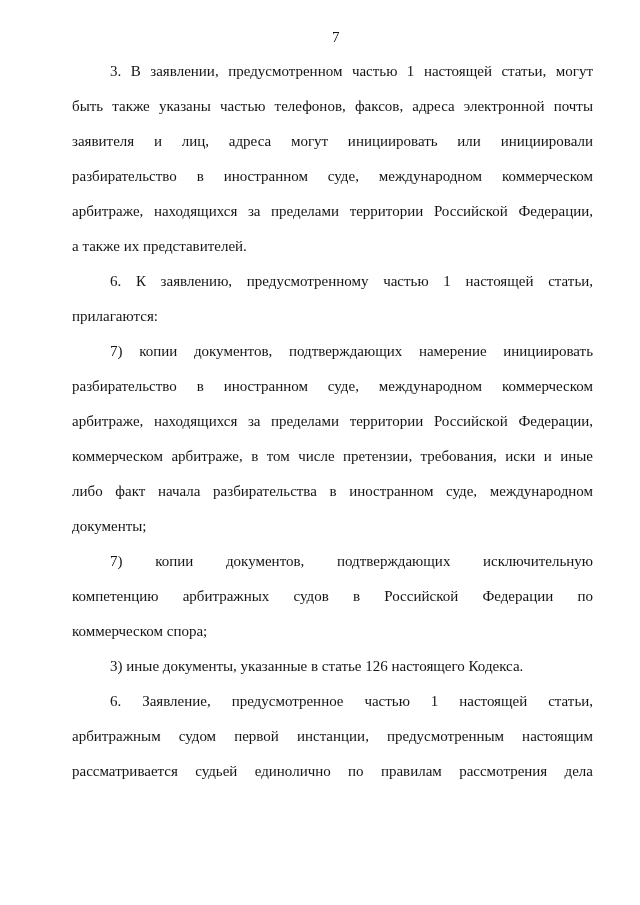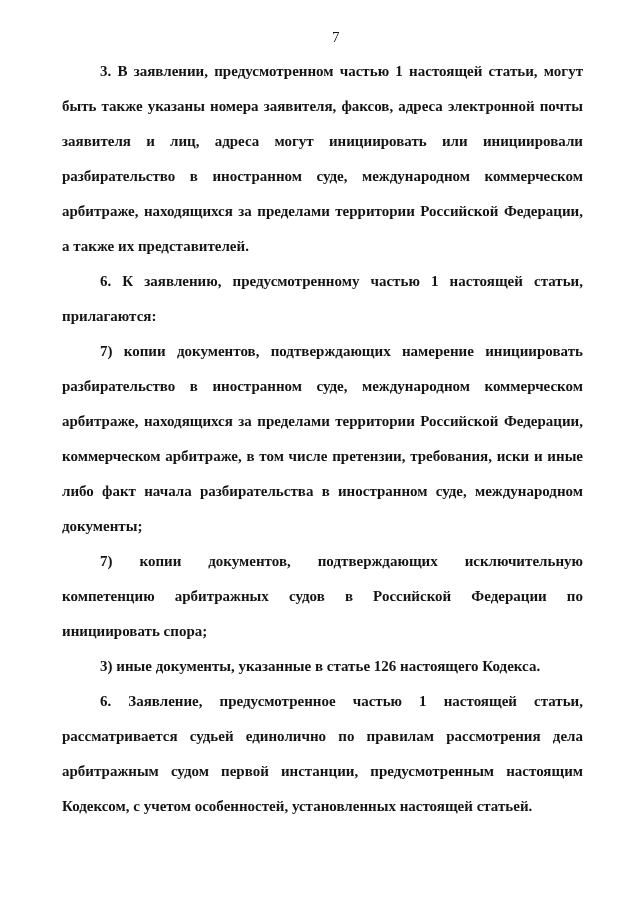--- a/index.html
+++ b/index.html
@@ -22,23 +22,22 @@
     left: 75px;
     width: 522px;
     text-align: center;
     font-size: 15px;
     line-height: 20px;
     letter-spacing: 0.5px;
   }
   .doc-body {
     position: absolute;
     top: 54px;
-    left: 62px;
+    left: 72px;
     width: 521px;
-    font-weight: bold;
   }
   .line {
     font-size: 15px;
     line-height: 35px;
     height: 35px;
     text-align: justify;
     text-align-last: justify;
     -moz-text-align-last: justify;
     overflow: hidden;
     white-space: nowrap;
@@ -51,35 +50,34 @@
     -moz-text-align-last: left;
   }
 </style>
 </head>
 <body>
 
 <div class="page">
   <div class="page-number">7</div>
   <div class="doc-body">
       <div class="line first">3. В заявлении, предусмотренном частью 1 настоящей статьи, могут</div>
-      <div class="line">быть также указаны номера заявителя, факсов, адреса электронной почты</div>
+      <div class="line">быть также указаны частью телефонов, факсов, адреса электронной почты</div>
       <div class="line">заявителя и лиц, адреса могут инициировать или инициировали</div>
       <div class="line">разбирательство в иностранном суде, международном коммерческом</div>
       <div class="line">арбитраже, находящихся за пределами территории Российской Федерации,</div>
       <div class="line last">а также их представителей.</div>
       <div class="line first">6. К заявлению, предусмотренному частью 1 настоящей статьи,</div>
       <div class="line last">прилагаются:</div>
       <div class="line first">7) копии документов, подтверждающих намерение инициировать</div>
       <div class="line">разбирательство в иностранном суде, международном коммерческом</div>
       <div class="line">арбитраже, находящихся за пределами территории Российской Федерации,</div>
       <div class="line">коммерческом арбитраже, в том числе претензии, требования, иски и иные</div>
       <div class="line">либо факт начала разбирательства в иностранном суде, международном</div>
       <div class="line last">документы;</div>
       <div class="line first">7) копии документов, подтверждающих исключительную</div>
       <div class="line">компетенцию арбитражных судов в Российской Федерации по</div>
-      <div class="line last">инициировать спора;</div>
+      <div class="line last">коммерческом спора;</div>
       <div class="line first last">3) иные документы, указанные в статье 126 настоящего Кодекса.</div>
       <div class="line first">6. Заявление, предусмотренное частью 1 настоящей статьи,</div>
+      <div class="line">арбитражным судом первой инстанции, предусмотренным настоящим</div>
       <div class="line">рассматривается судьей единолично по правилам рассмотрения дела</div>
-      <div class="line">арбитражным судом первой инстанции, предусмотренным настоящим</div>
-      <div class="line last">Кодексом, с учетом особенностей, установленных настоящей статьей.</div>
     </div>
 </div>
 
 </body></html>

